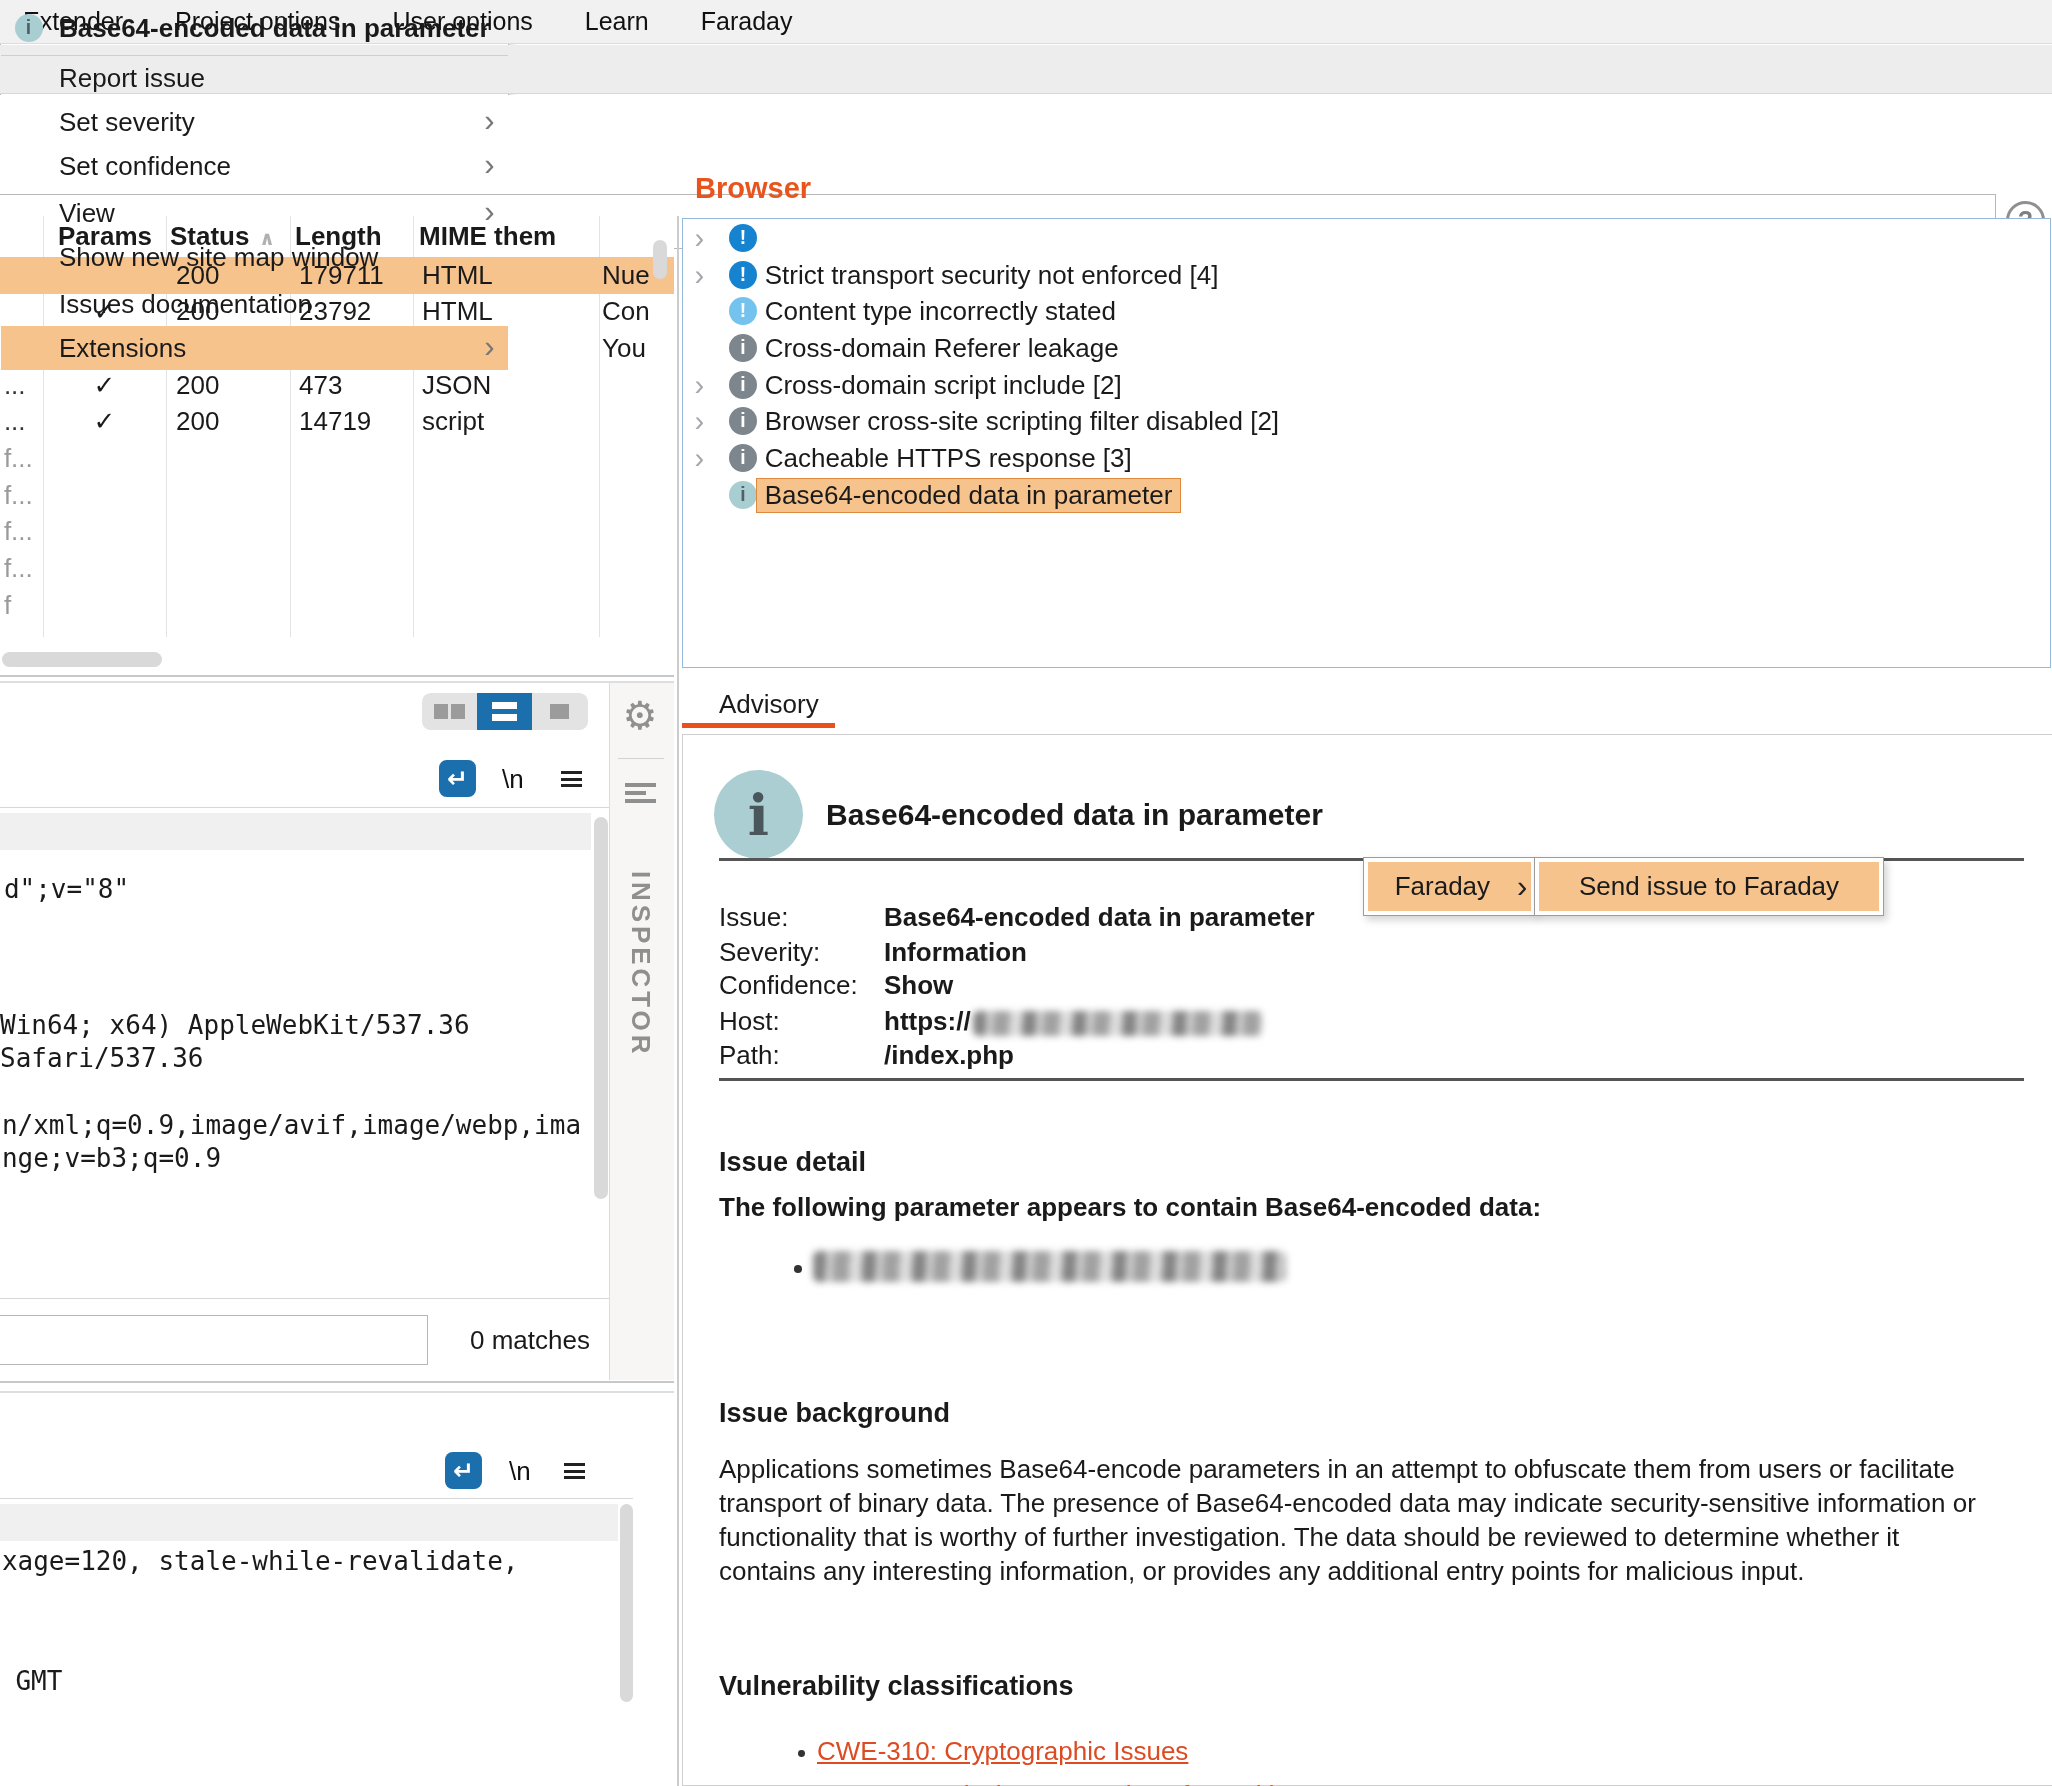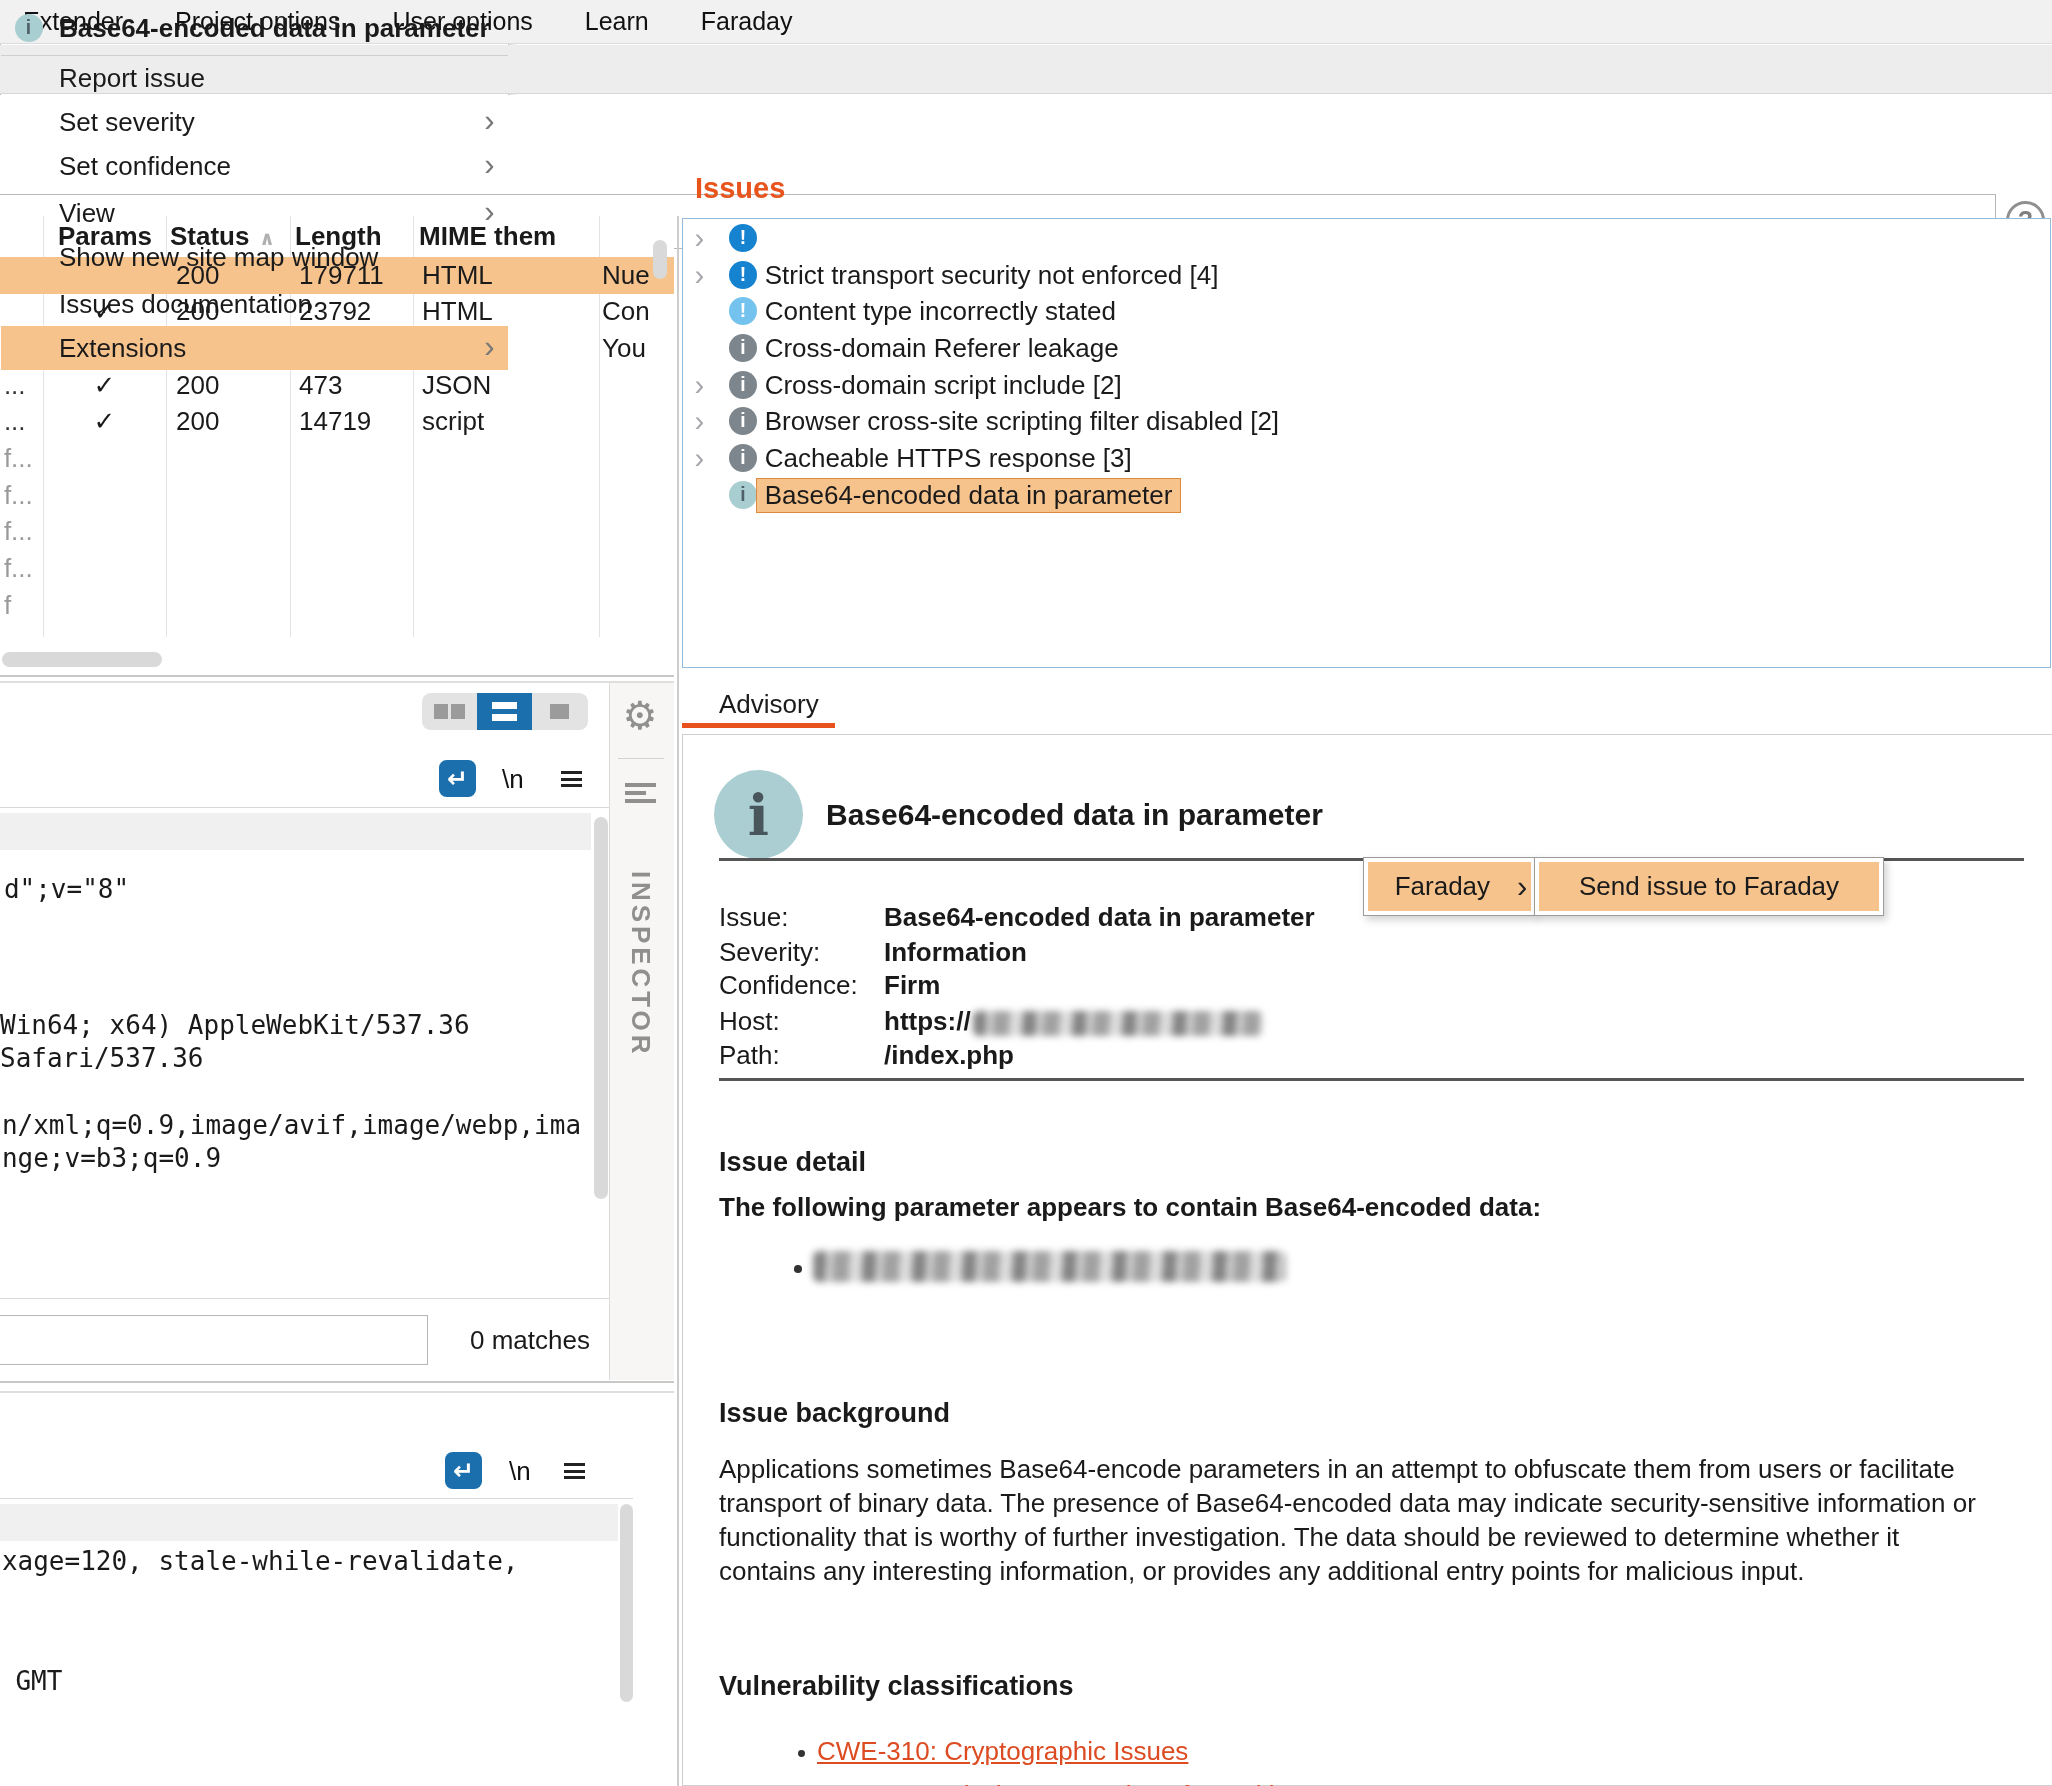--- a/index.html
+++ b/index.html
@@ -202,21 +202,21 @@
       </div>
       <div class="sbar abs" style="left: 653px; top: 24px; width: 13.5px; height: 39px;"></div>
       <div class="sbar abs" style="left: 1.9px; top: 436px; width: 160px; height: 15.4px;"></div>
     </div>
 
   <div class="abs hline" style="left:0;top:675px;width:674px;height:1.9px;"></div>
   <div class="abs hline" style="left:0;top:681px;width:674px;height:1.9px;background:#dedede;"></div>
 
   <div id="vdivider" class="abs"></div>
 
-  <div id="issues-title" class="abs">Issues</div>
+  <div id="issues-title" class="abs">Browser</div>
   <div id="issues-panel" class="abs">
       <div class="tree-row" style="top: 1.9px;">
         <div class="tree-chevron">›</div>
         <div class="sev-icon sev-info-blue">!</div>
       </div>
       <div class="tree-row" style="top: 39px;">
         <div class="tree-chevron">›</div>
         <div class="sev-icon sev-info-blue">!</div>
         <div class="tree-label">Strict transport security not enforced [4]</div>
       </div>
@@ -324,21 +324,21 @@
       <span>i</span>
     </div>
   <div id="adv-title" class="abs">Base64-encoded data in parameter</div>
   <div class="abs adv-hr" style="top:858px;"></div>
   <div id="adv-fields">
       <div class="abs field-label" style="left: 719px; top: 902px;">Issue:</div>
       <div class="abs field-value" style="left: 884px; top: 902px;">Base64-encoded data in parameter</div>
       <div class="abs field-label" style="left: 719px; top: 937px;">Severity:</div>
       <div class="abs field-value" style="left: 884px; top: 937px;">Information</div>
       <div class="abs field-label" style="left: 719px; top: 970px;">Confidence:</div>
-      <div class="abs field-value" style="left: 884px; top: 970px;">Firm</div>
+      <div class="abs field-value" style="left: 884px; top: 970px;">Show</div>
       <div class="abs field-label" style="left: 719px; top: 1006px;">Host:</div>
       <div class="abs field-value" style="left: 884px; top: 1006px;">https://<span class="redact" style="width: 290px; height: 25px; margin-left: 1.9px;"></span></div>
       <div class="abs field-label" style="left: 719px; top: 1040px;">Path:</div>
       <div class="abs field-value" style="left: 884px; top: 1040px;">/index.php</div>
     </div>
   <div class="abs adv-hr" style="top:1078px;"></div>
 
   <div class="abs adv-h" style="left:719px;top:1147px;">Issue detail</div>
   <div class="abs adv-p" style="left:719px;top:1190px;font-weight:bold;">The following parameter appears to contain Base64-encoded data:</div>
   <div class="abs bullet-dot" style="left:794px;top:1265px;width:7.7px;height:7.7px;"></div>

